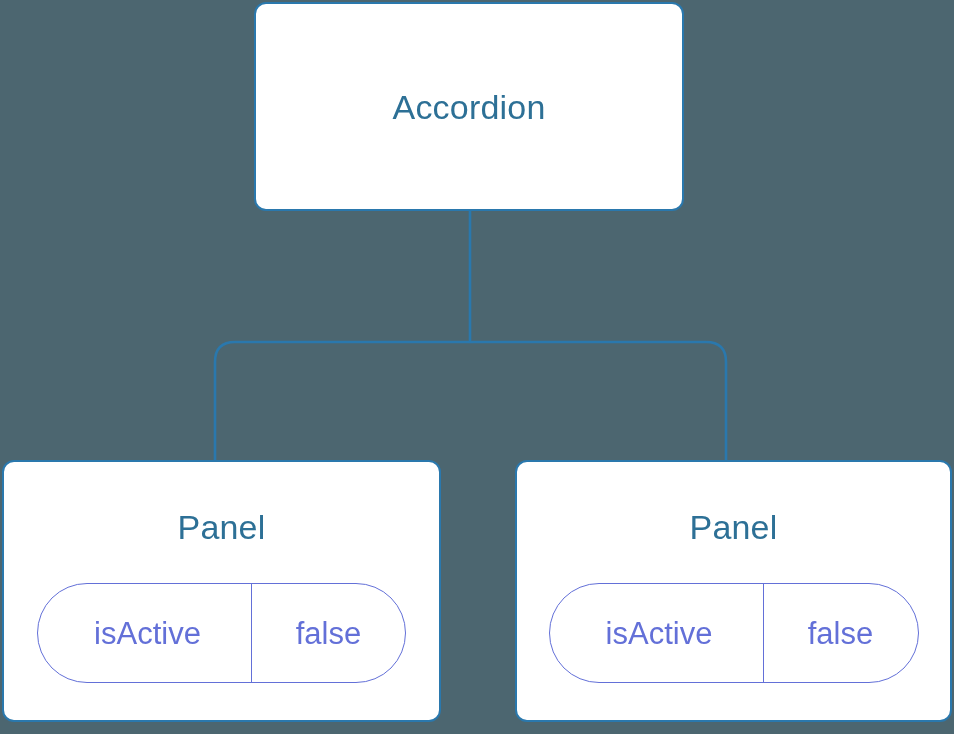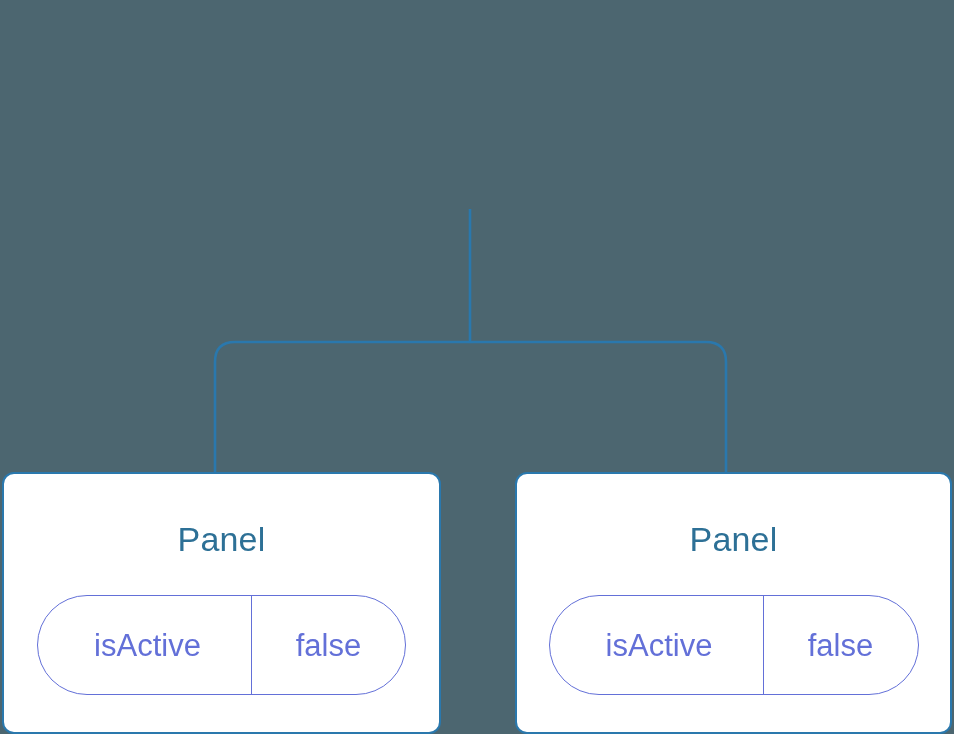--- a/index.html
+++ b/index.html
@@ -56,21 +56,21 @@
   #node-accordion {
     left: 254px;
     top: 2px;
     width: 430px;
     height: 209px;
     justify-content: center;
   }
 
   
   .node-panel {
-    top: 472px;
+    top: 460px;
     height: 262px;
     justify-content: flex-start;
   }
   #node-panel-0 {
     left: 2px;
     width: 439px;
   }
   #node-panel-1 {
     left: 515px;
     width: 437px;
@@ -121,20 +121,23 @@
 
   <svg id="connectors" viewBox="0 0 954 734" width="954" height="734" fill="none">
 
     <path d="M 470 209 L 470 342" stroke="#2a78ad" stroke-width="2.6" fill="none" stroke-linecap="butt"></path>
 
     <path d="M 470 342 L 235 342 Q 215 342 215 362 L 215 474" stroke="#2a78ad" stroke-width="2.6" fill="none" stroke-linecap="butt"></path>
 
     <path d="M 470 342 L 706 342 Q 726 342 726 362 L 726 474" stroke="#2a78ad" stroke-width="2.6" fill="none" stroke-linecap="butt"></path>
   </svg>
 
+  <div class="node" id="node-accordion">
+    <div class="node-title">Accordion</div>
+  </div>
 
   <div class="node node-panel" id="node-panel-0">
     <div class="node-title">Panel</div>
     <div class="state-pill">
       <div class="state-key">isActive</div>
       <div class="state-value">false</div>
     </div>
   </div>
 
   <div class="node node-panel" id="node-panel-1">

